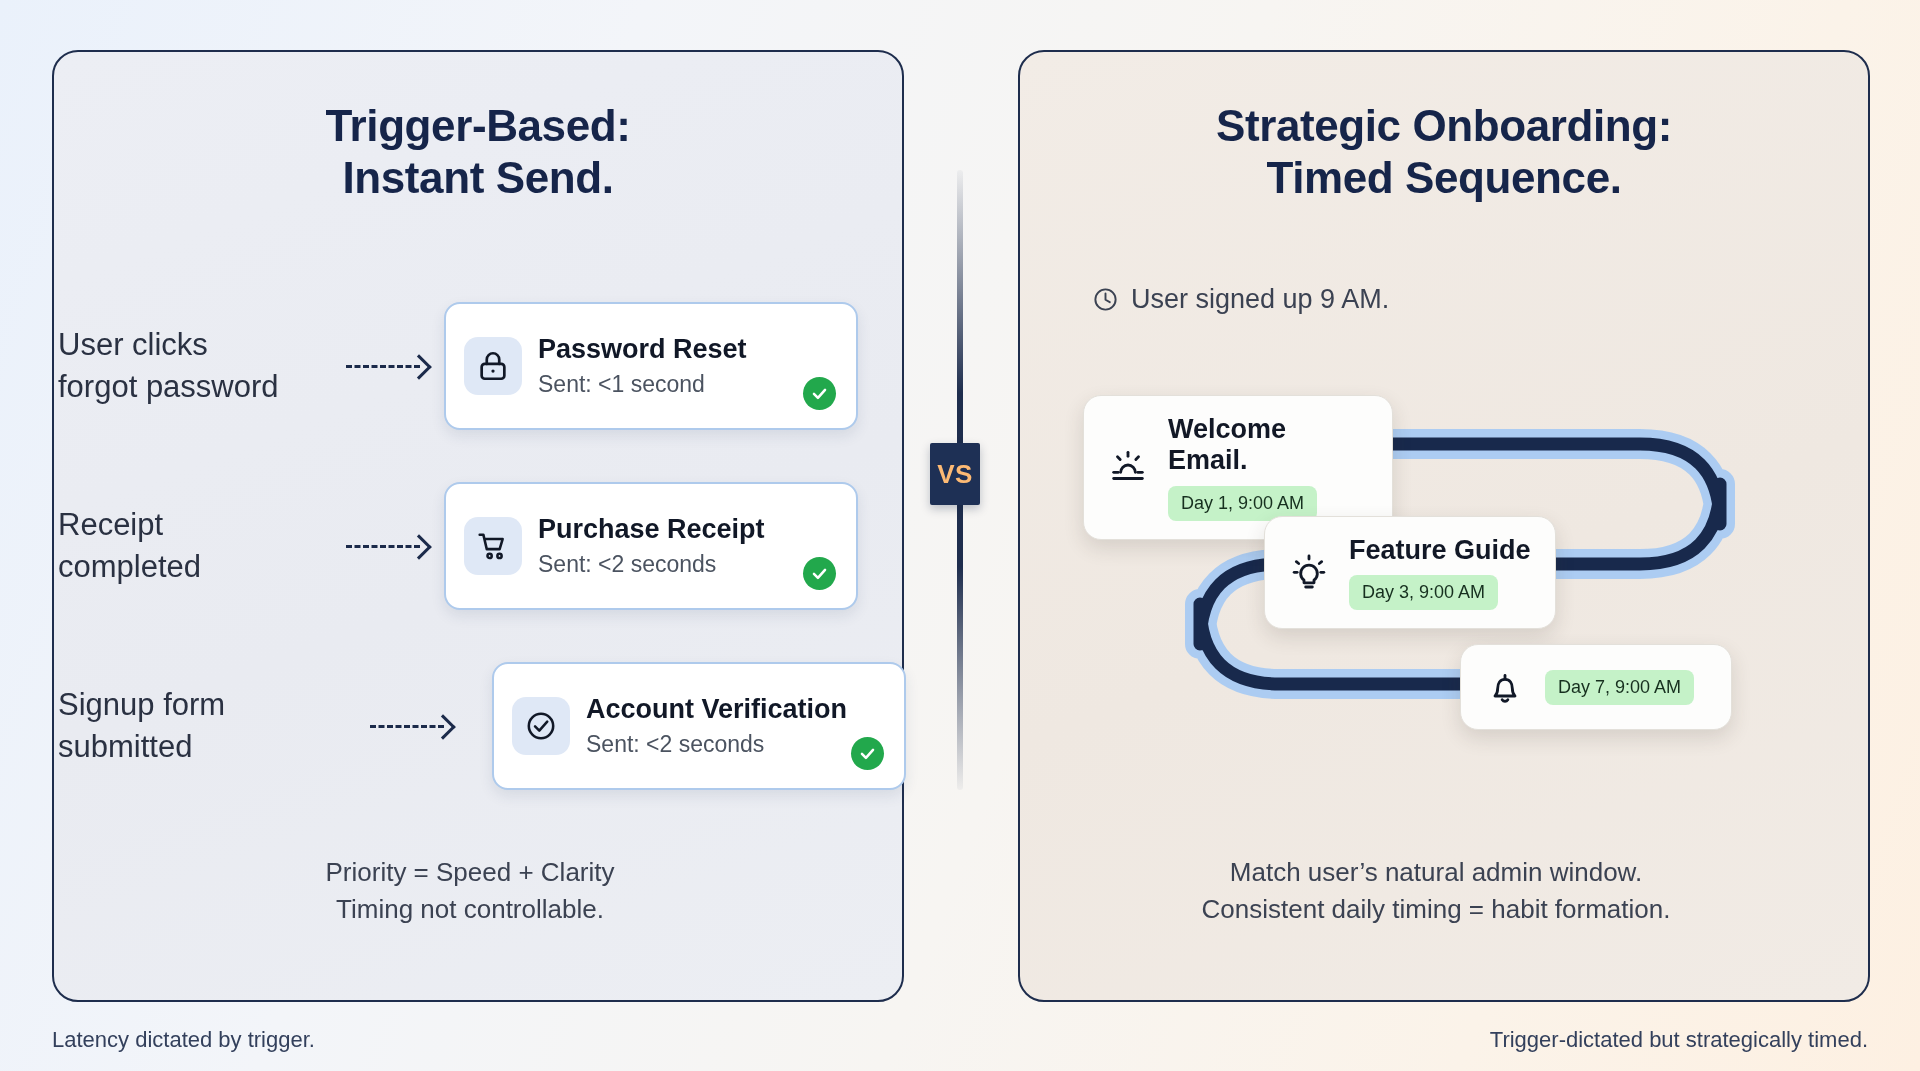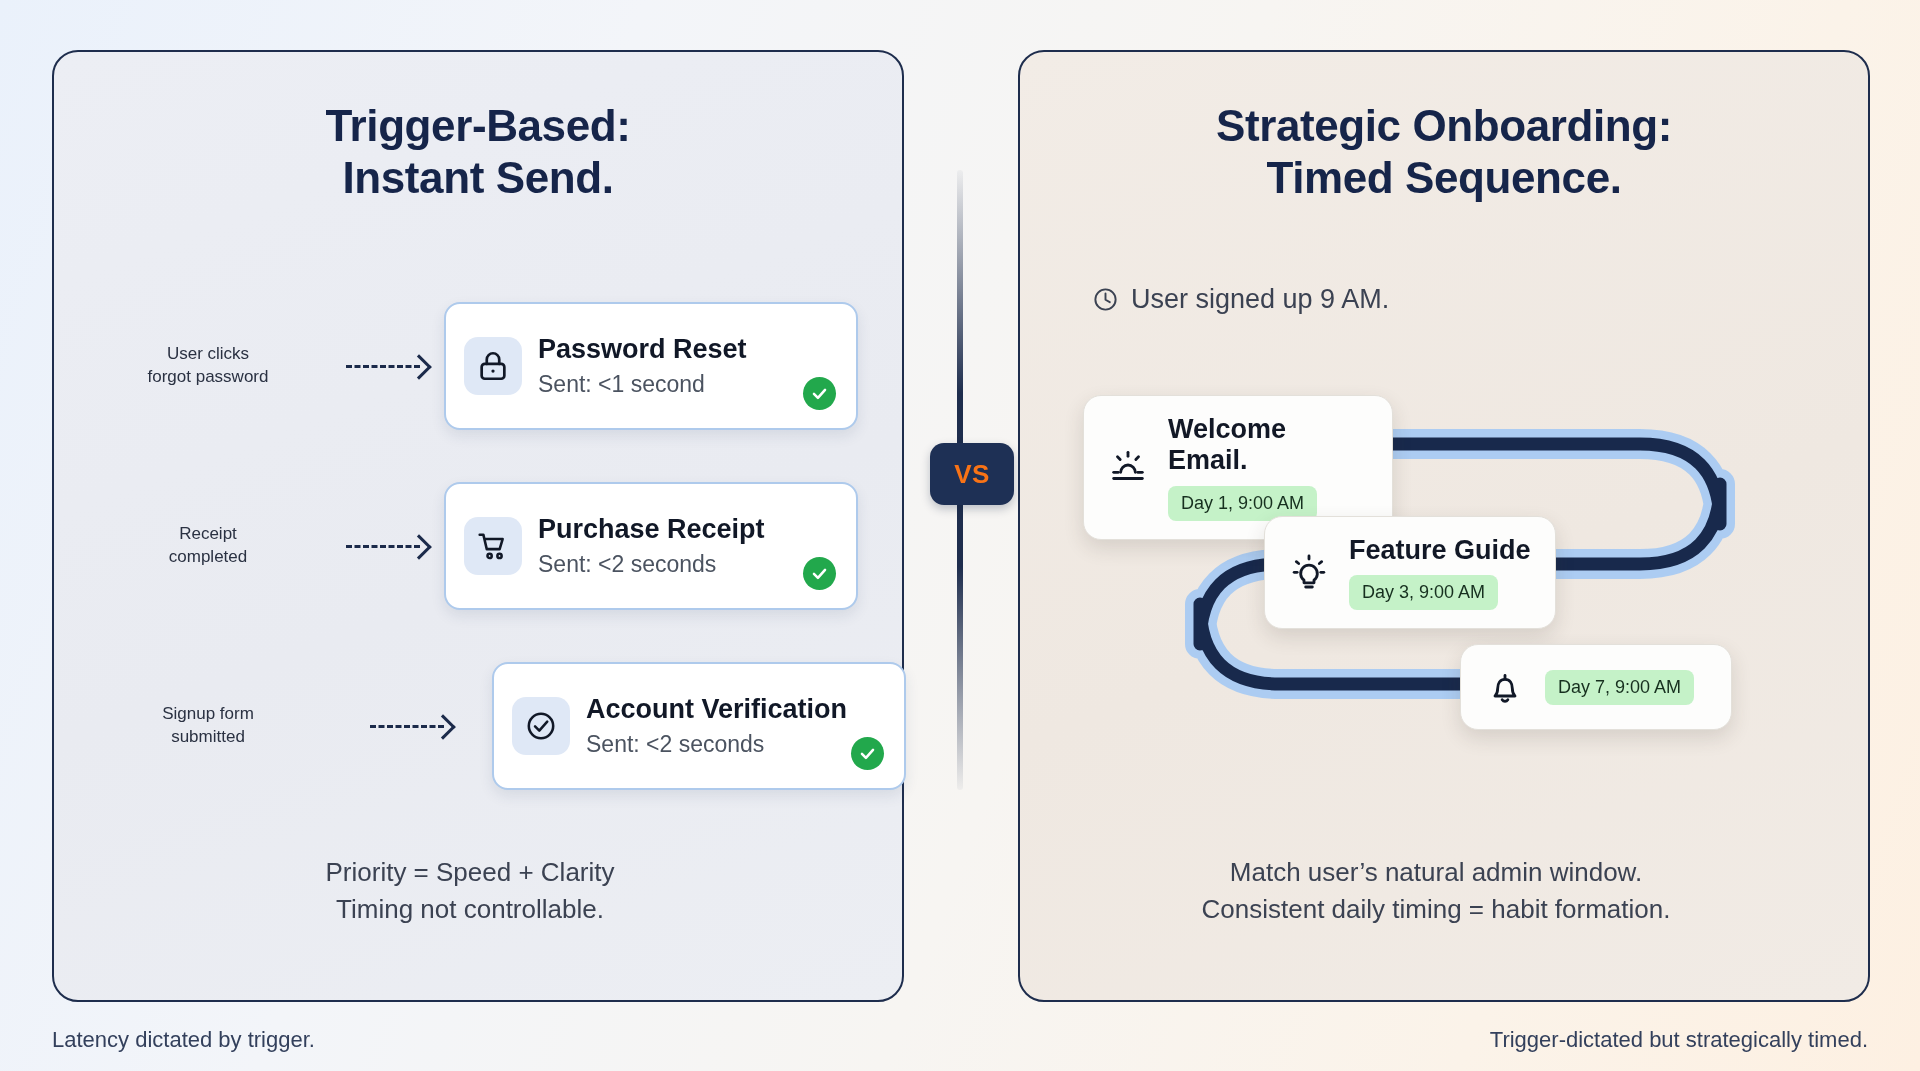--- a/index.html
+++ b/index.html
@@ -67,26 +67,25 @@
     position: relative;
     display: flex;
     align-items: center;
     height: 128px;
     margin-bottom: 52px;
   }
   .trigger-row:last-child { margin-bottom: 0; gap: 24px; }
 
   .trigger-label {
     width: 290px;
-    text-align: center;
     color: #2a3142;
-    font-size: 17px;
+    font-size: 31px;
     line-height: 1.34;
     flex: none;
-    padding-left: 18px;
+    padding-left: 4px;
     box-sizing: border-box;
   }
 
   .dashed-arrow {
     flex: none;
     width: 92px;
     height: 22px;
     position: relative;
     margin: 0 6px 0 2px;
   }
@@ -190,25 +189,25 @@
     top: 0;
     width: 6px;
     height: 620px;
     background: linear-gradient(180deg, rgba(30,45,77,0.04) 0%, #1e2d4d 36%, #1e2d4d 64%, rgba(30,45,77,0.04) 100%);
     border-radius: 3px;
   }
   .vs-badge {
     position: absolute;
     left: 0;
     top: 273px;
-    width: 84px;
+    width: 50px;
     height: 62px;
-    border-radius: 14px;
+    border-radius: 2px;
     background: #1e3055;
-    color: #f97316;
+    color: #fdba74;
     font-size: 26px;
     font-weight: bold;
     letter-spacing: 0.5px;
     display: flex;
     align-items: center;
     justify-content: center;
     box-shadow: 0 4px 10px rgba(20,35,65,0.25);
   }
 
   

